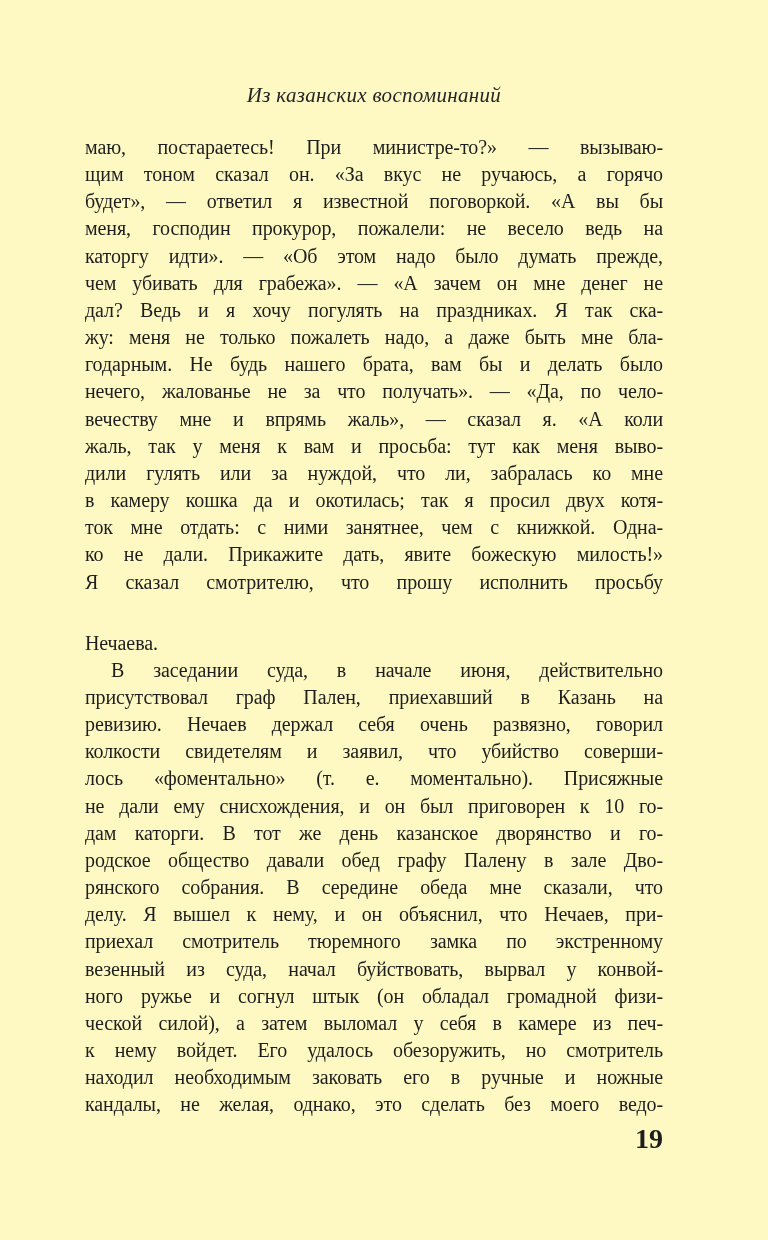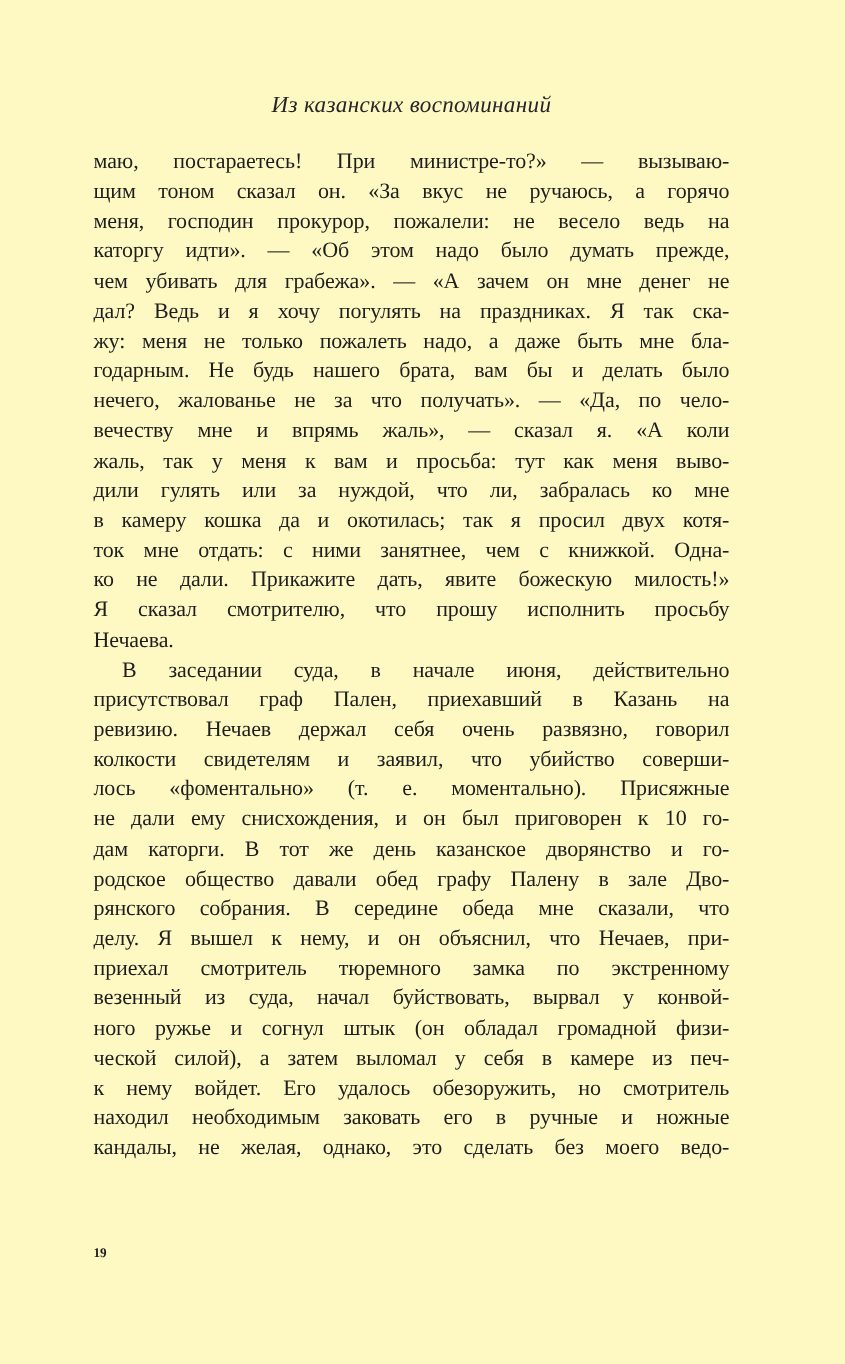--- a/index.html
+++ b/index.html
@@ -38,46 +38,48 @@
     font-size: 20px;
     line-height: 27.15px;
     letter-spacing: -0.1px;
     white-space: normal;
     text-align: justify;
     text-align-last: justify;
     -moz-text-align-last: justify;
   }
   .line.left-last {
     text-align-last: left;
+    margin-top: 34px;
     -moz-text-align-last: left;
   }
   .line.indent {
     text-indent: 26px;
   }
   .page-number {
     position: absolute;
     top: 1127px;
     left: 85px;
     width: 578px;
-    text-align: left;
+    text-align: right;
     font-weight: 700;
-    font-size: 12px;
+    font-size: 28px;
     line-height: 24px;
     color: #1e1e1e;
   }
 </style>
 </head>
 <body>
 
 <div class="page">
   <div class="running-title">Из казанских воспоминаний</div>
 
   <div class="text-block">
       <div class="line">маю, постараетесь! При министре-то?» — вызываю-</div>
       <div class="line">щим тоном сказал он. «За вкус не ручаюсь, а горячо</div>
+      <div class="line">будет», — ответил я известной поговоркой. «А вы бы</div>
       <div class="line">меня, господин прокурор, пожалели: не весело ведь на</div>
       <div class="line">каторгу идти». — «Об этом надо было думать прежде,</div>
       <div class="line">чем убивать для грабежа». — «А зачем он мне денег не</div>
       <div class="line">дал? Ведь и я хочу погулять на праздниках. Я так ска-</div>
       <div class="line">жу: меня не только пожалеть надо, а даже быть мне бла-</div>
       <div class="line">годарным. Не будь нашего брата, вам бы и делать было</div>
       <div class="line">нечего, жалованье не за что получать». — «Да, по чело-</div>
       <div class="line">вечеству мне и впрямь жаль», — сказал я. «А коли</div>
       <div class="line">жаль, так у меня к вам и просьба: тут как меня выво-</div>
       <div class="line">дили гулять или за нуждой, что ли, забралась ко мне</div>

